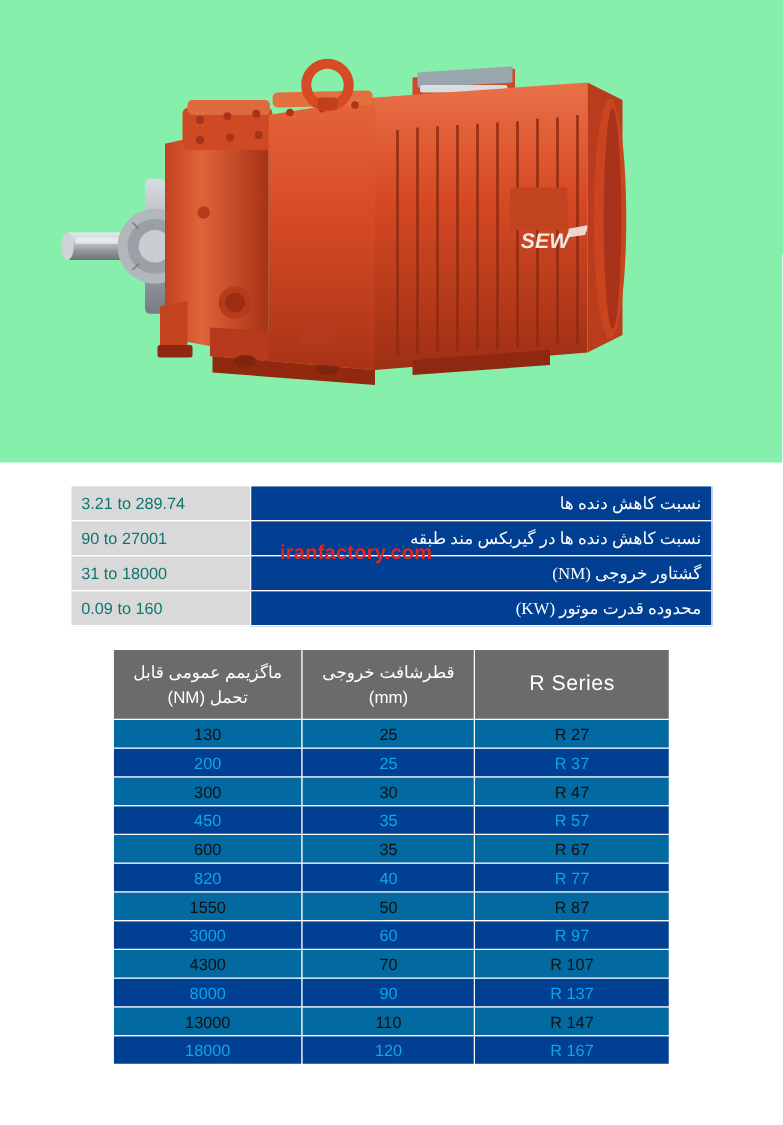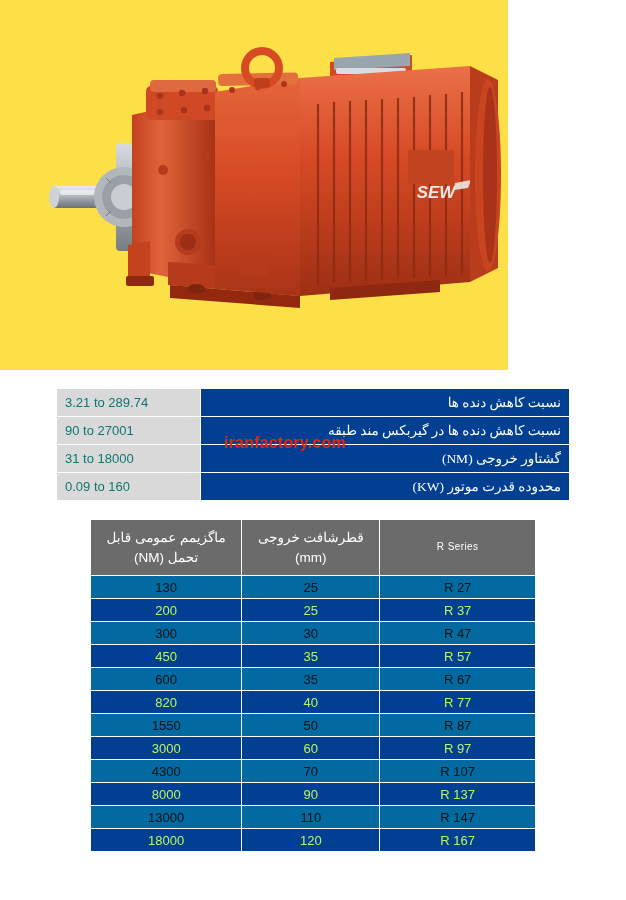--- a/index.html
+++ b/index.html
@@ -9,23 +9,23 @@
     height: 900px;
     background: #ffffff;
     font-family: "Liberation Sans", sans-serif;
     overflow: hidden;
     position: relative;
   }
 
   
   .product-area {
     position: relative;
-    width: 508px;
+    width: 626px;
     height: 370px;
-    background: #fde047;
+    background: #86efac;
     text-decoration: underline;
   }
 
   
   .gearmotor-svg {
     position: absolute;
     left: 0;
     top: 0;
     width: 626px;
     height: 370px;
@@ -96,38 +96,38 @@
     color: #ffffff;
     font-weight: normal;
     font-size: 13.5px;
     padding: 8px 6px;
     text-align: center;
     line-height: 1.45;
     border: 1px solid #ffffff;
     vertical-align: middle;
   }
   .series-table th.series-head {
-    font-size: 10px;
+    font-size: 17px;
     direction: ltr;
     letter-spacing: 0.4px;
   }
   .series-table td {
     text-align: center;
     padding: 3.5px 6px;
     border: 1px solid #ffffff;
     font-size: 13px;
     direction: ltr;
   }
   .row-light td {
     background: #0369a1;
     color: #111111;
   }
   .row-dark td {
     background: #003f91;
-    color: #bef264;
+    color: #0ea5e9;
   }
 </style>
 </head>
 <body>
 
 <div class="product-area">
   <svg class="gearmotor-svg" viewBox="0 0 626 370">
     <defs>
       <linearGradient id="bodyGrad" x1="0" y1="0" x2="0" y2="1">
         <stop offset="0%" stop-color="#e4653a"></stop>

